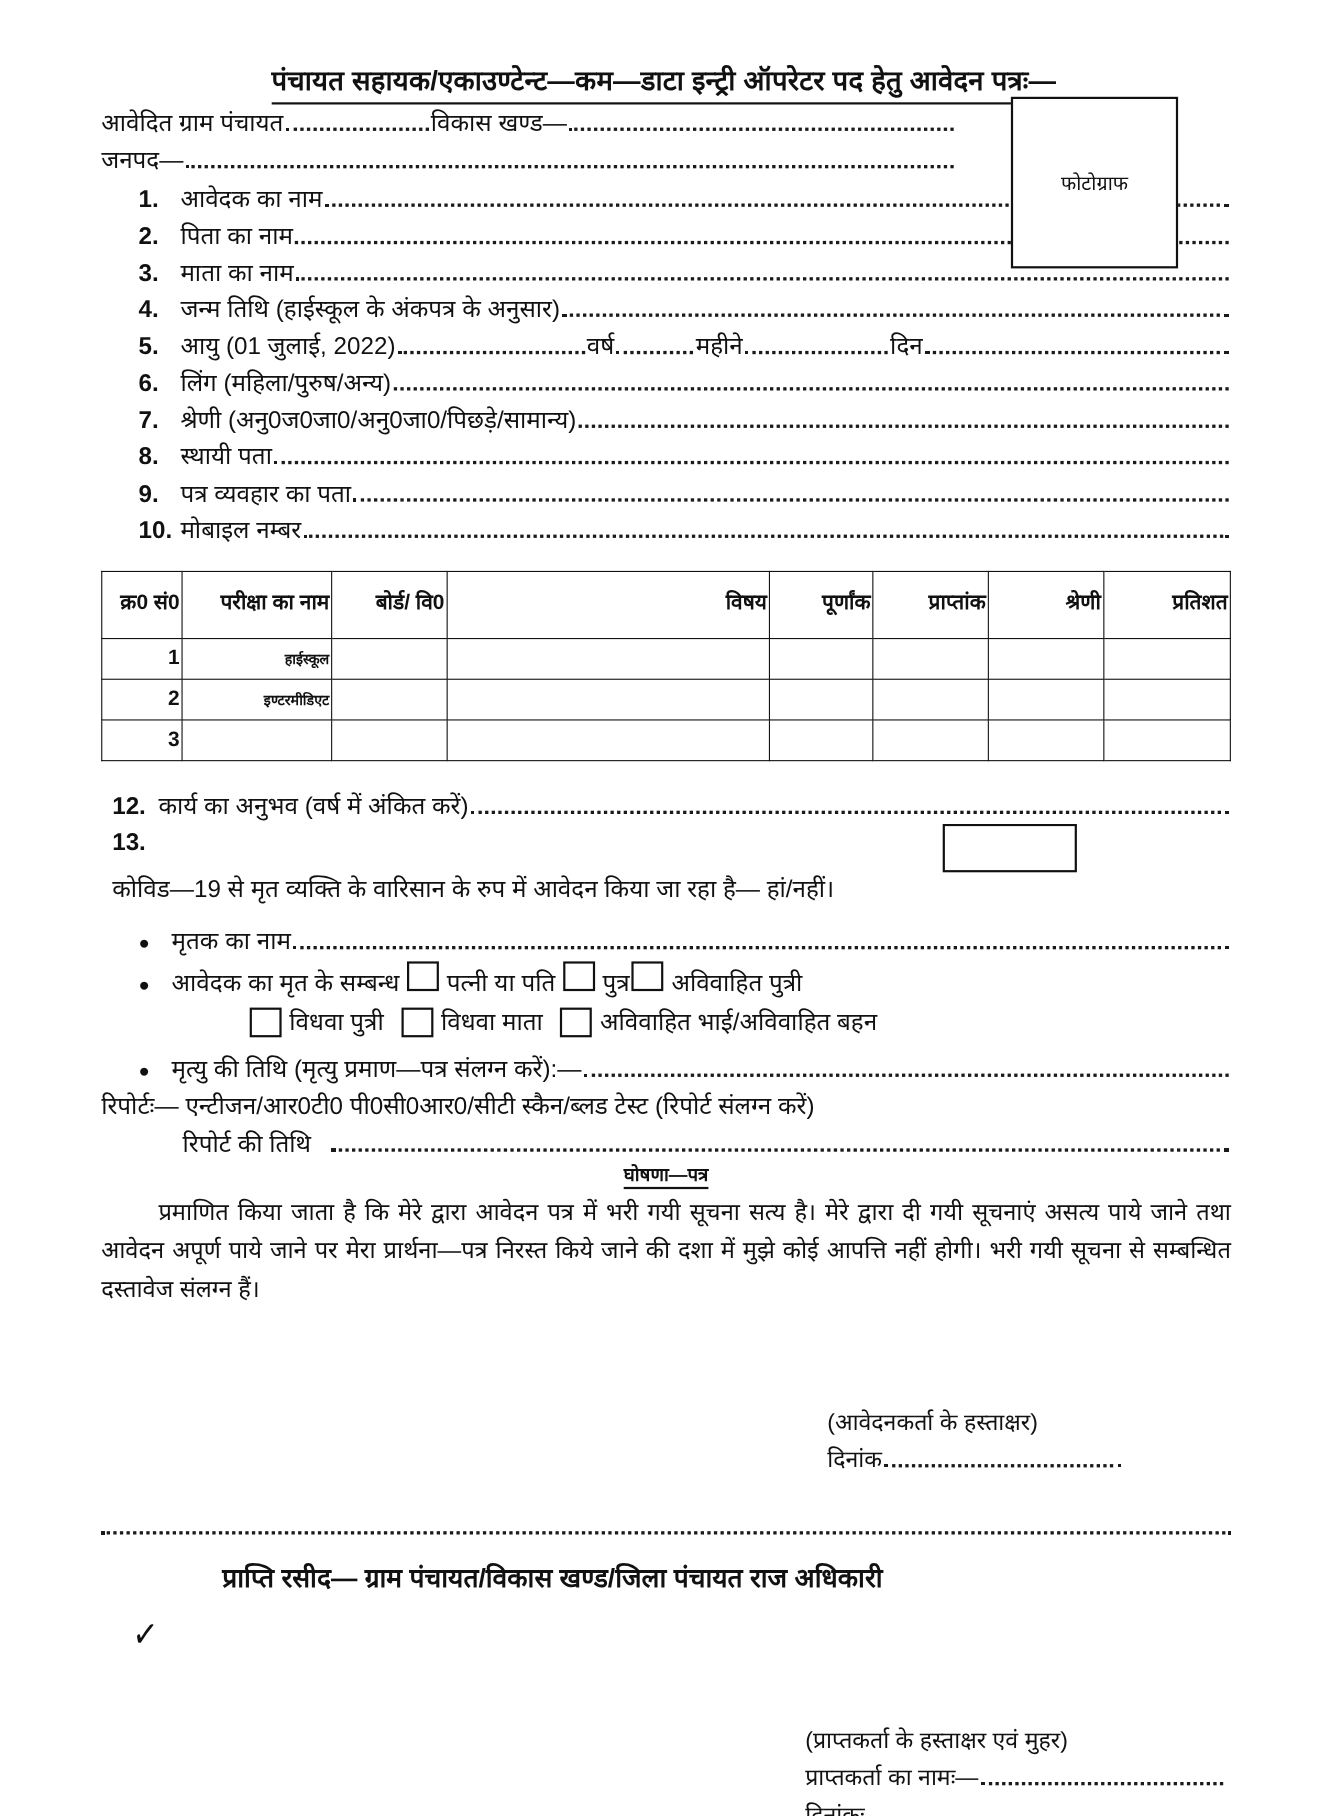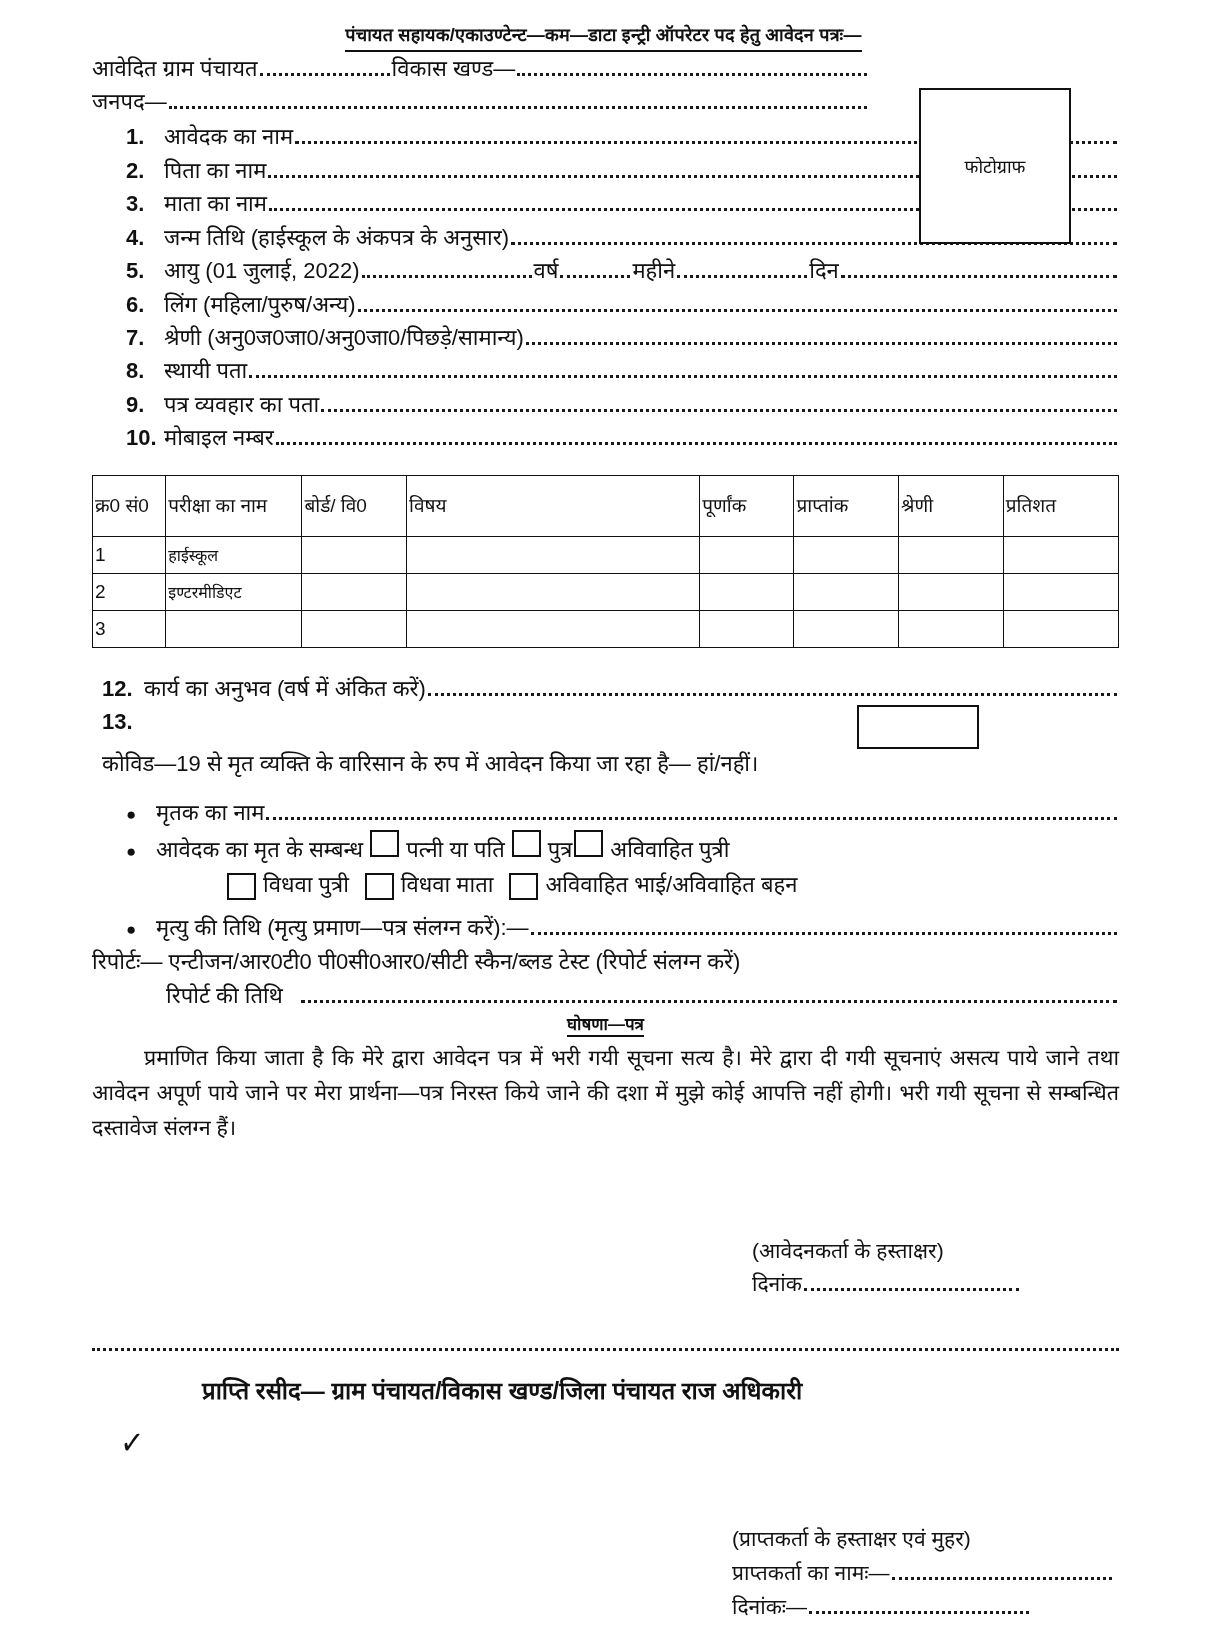--- a/index.html
+++ b/index.html
@@ -23,26 +23,27 @@
     box-sizing: border-box;
   }
 
   
   .title-wrap {
     text-align: center;
     padding-top: 24px;
   }
   .title {
     display: inline-block;
-    font-size: 18px;
+    font-size: 25px;
     font-weight: 700;
     letter-spacing: 0.2px;
     border-bottom: 2.5px solid #111;
     padding-bottom: 3px;
     line-height: 1.25;
+    margin-top: 35px;
   }
 
   
   .body-area {
     padding: 0 88px 0 92px;
   }
   .line {
     font-size: 22px;
     line-height: 1.52;
     white-space: nowrap;
@@ -100,28 +101,28 @@
   
   .edu-table {
     border-collapse: collapse;
     width: 100%;
     margin-top: 20px;
     table-layout: fixed;
   }
   .edu-table th, .edu-table td {
     border: 1.6px solid #111;
     font-size: 19px;
-    font-weight: 400;
-    text-align: left;
+    font-weight: 700;
+    text-align: right;
     vertical-align: middle;
     padding: 3px 2px;
   }
   .edu-table th { height: 54px; line-height: 1.18; }
   .edu-table td { height: 30px; }
-  .edu-table td.rowname { font-size: 16px; }
+  .edu-table td.rowname { font-size: 13px; }
 
   
   .bullets {
     margin: 14px 0 0 0;
     padding: 0;
     list-style: none;
   }
   .bullets > li {
     display: flex;
     align-items: baseline;

